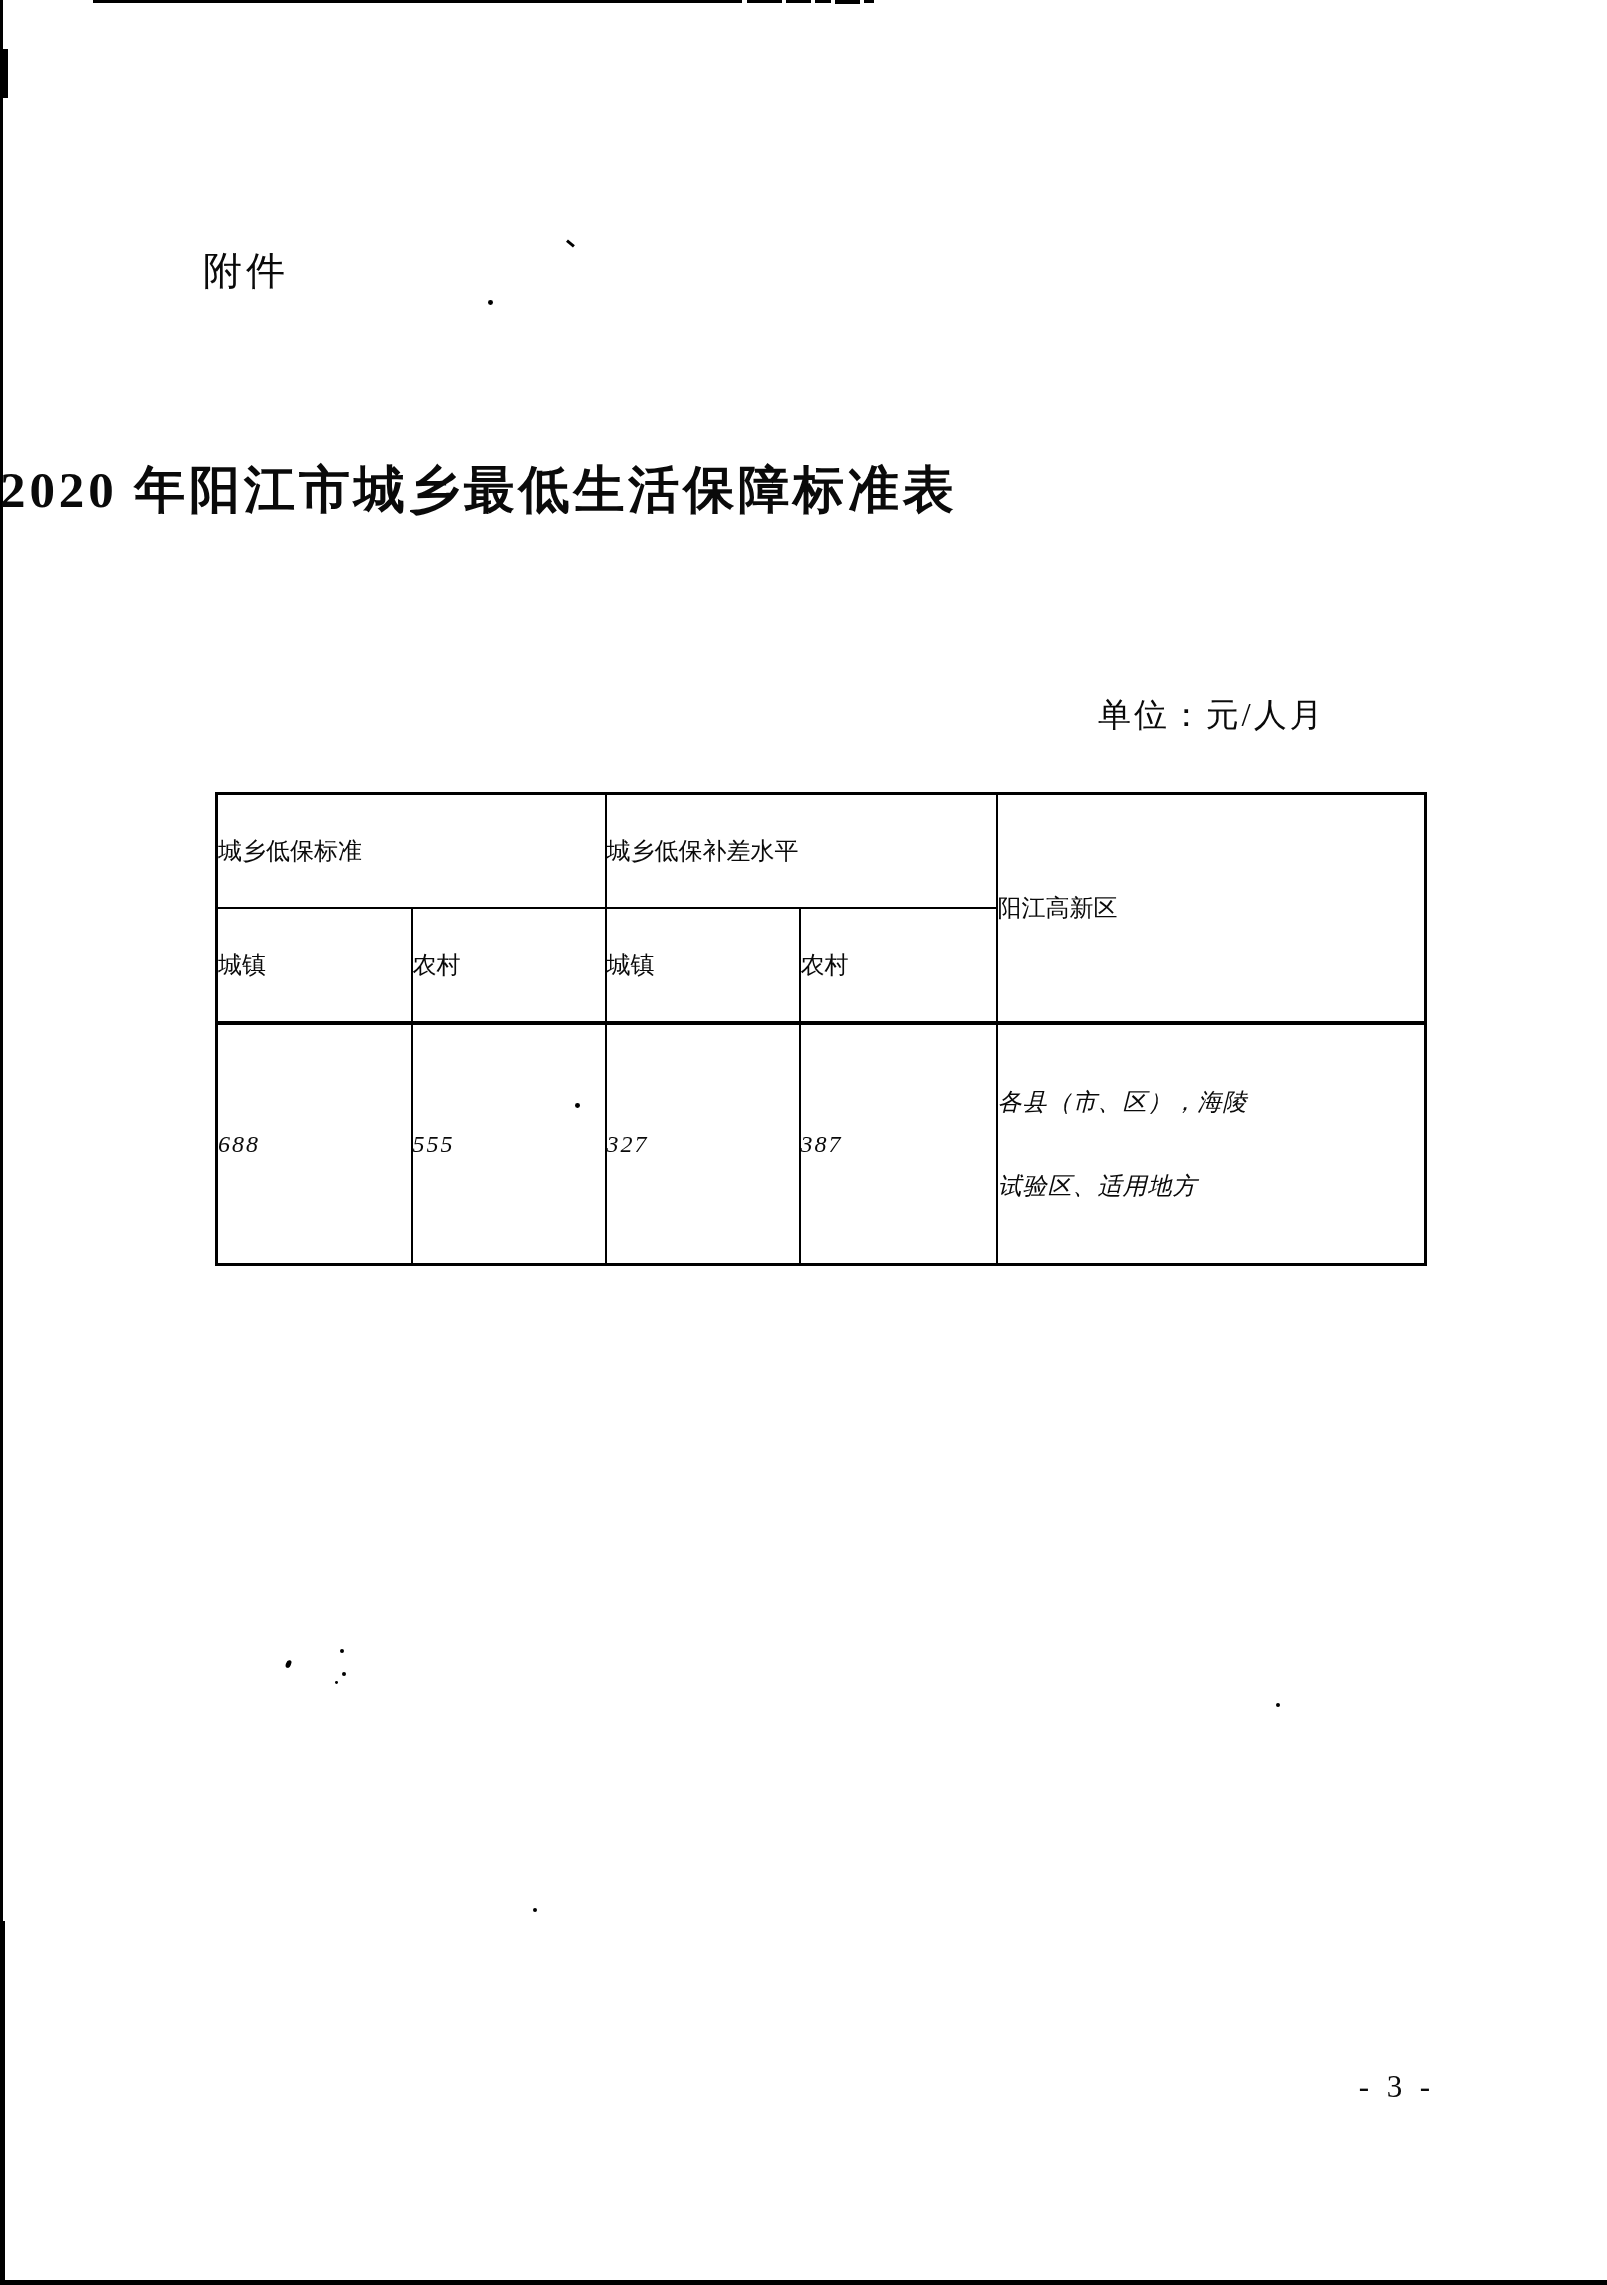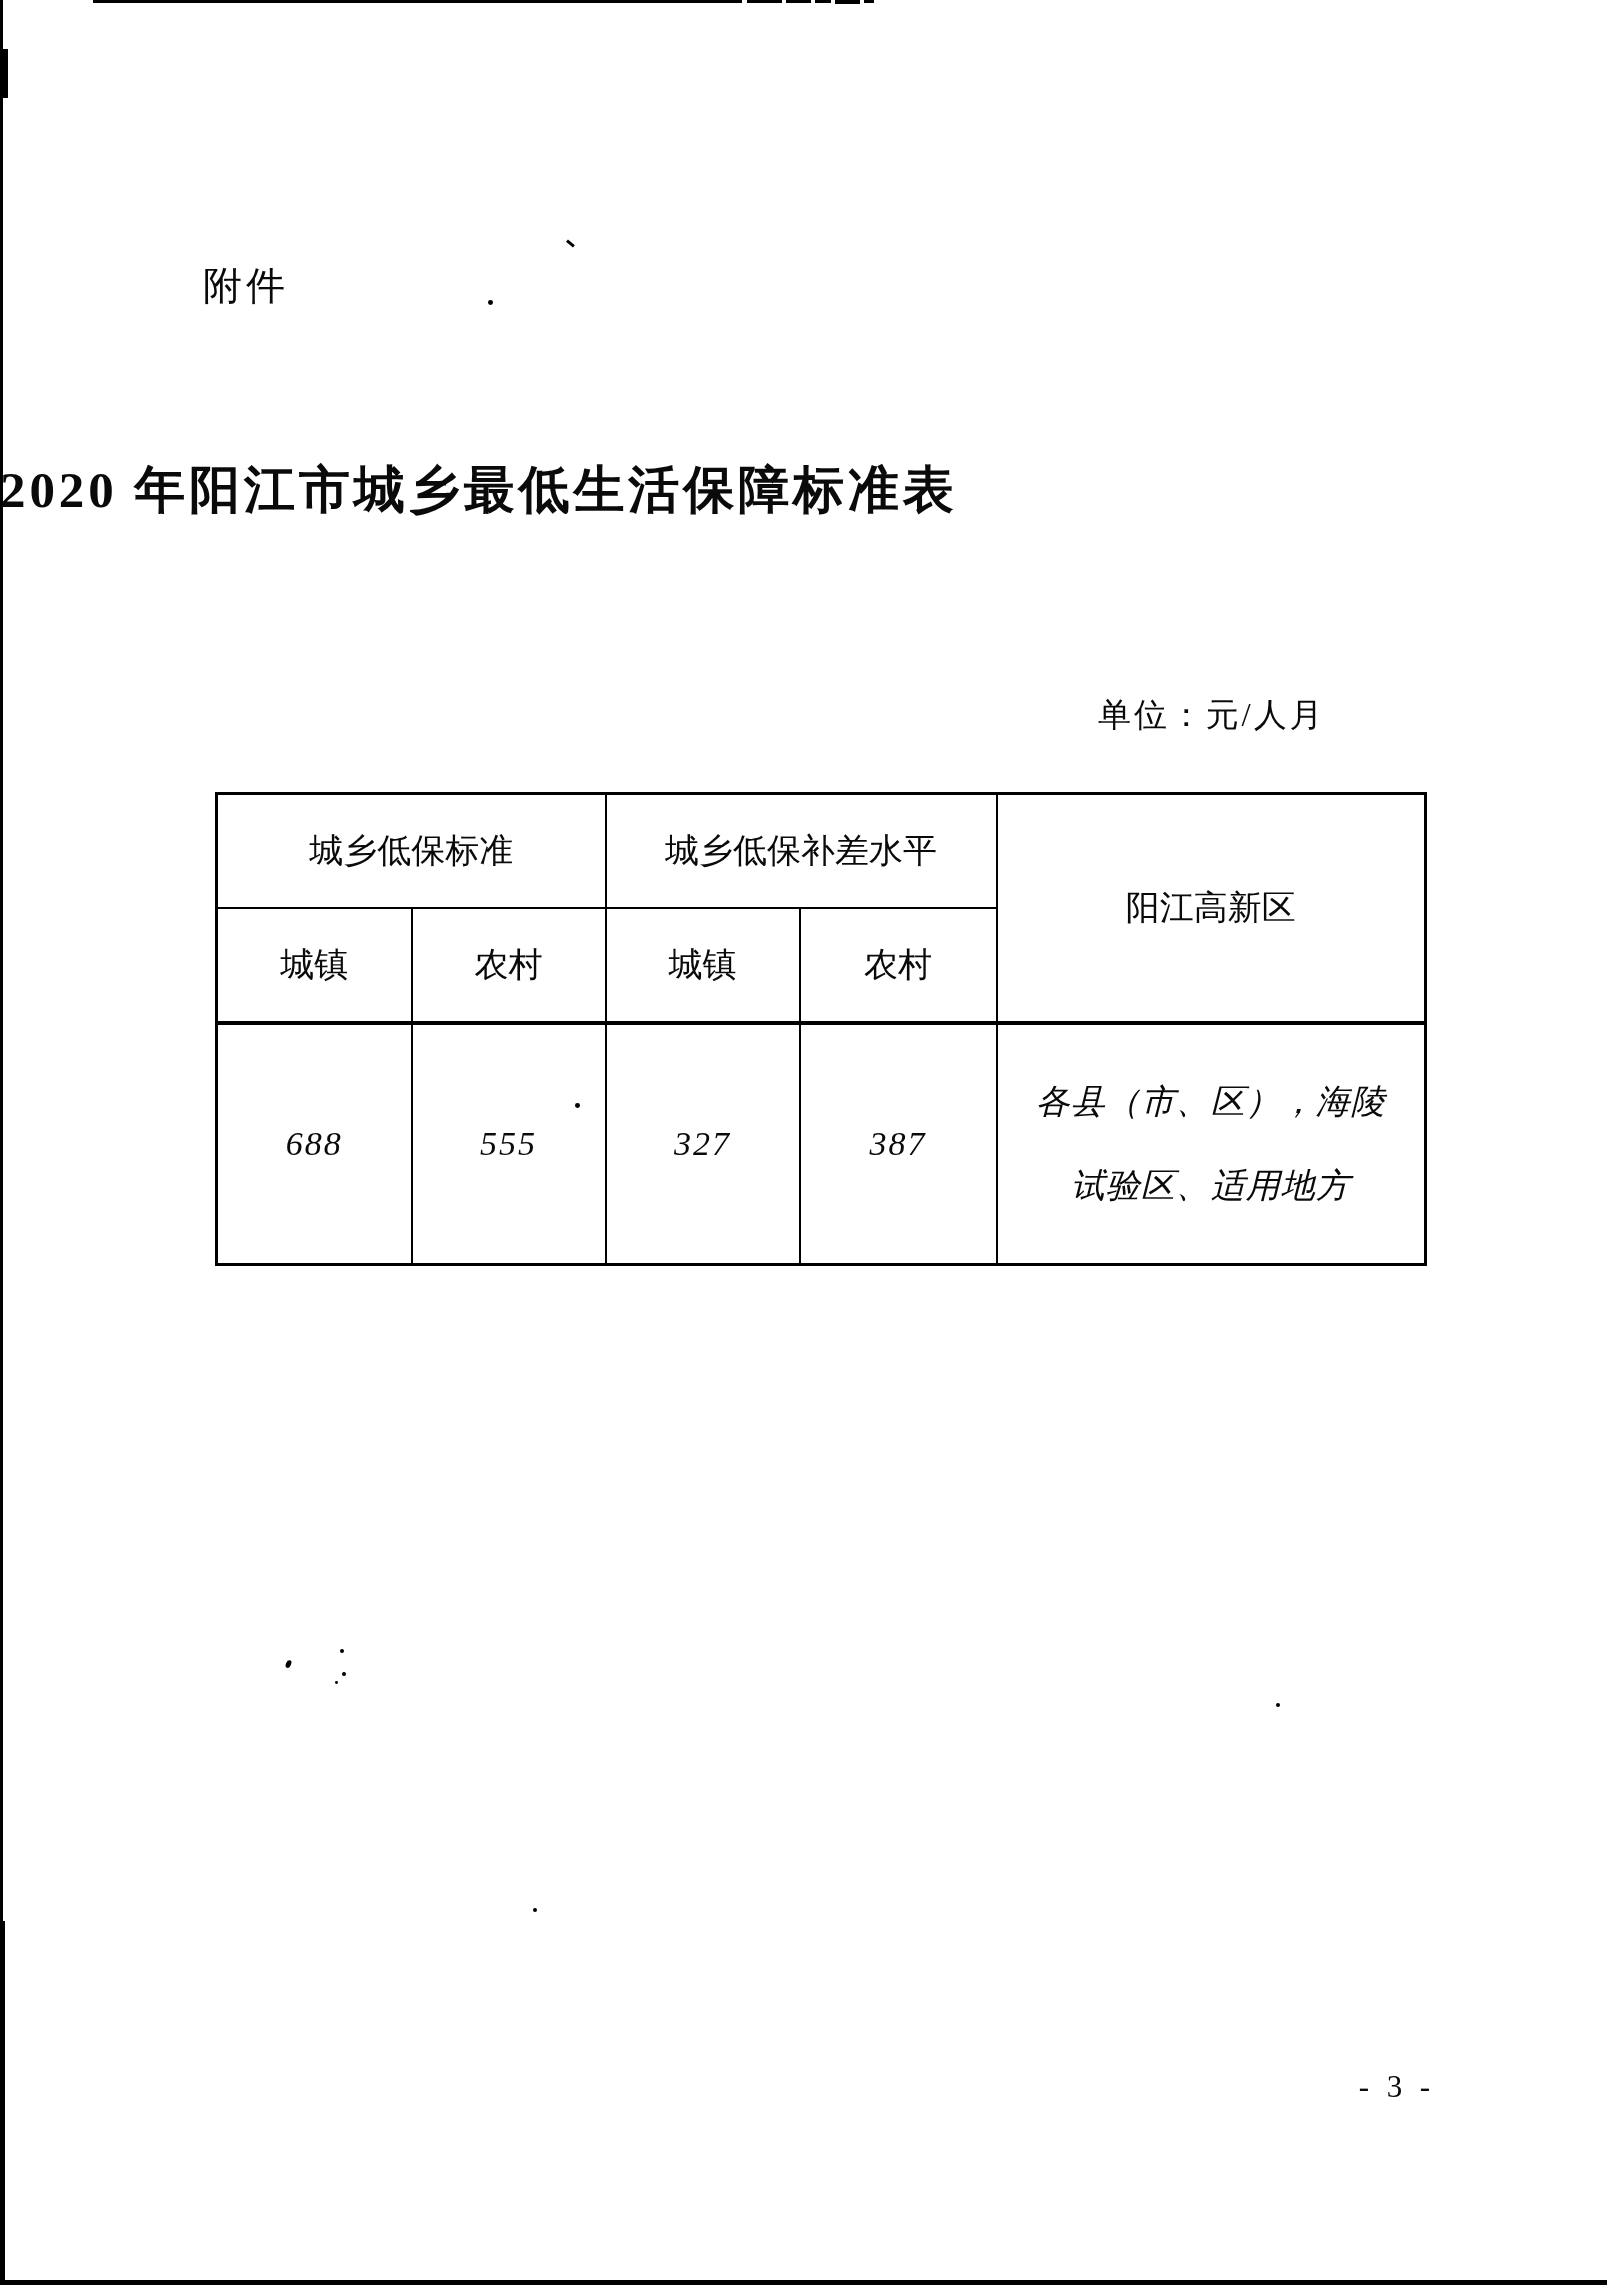--- a/index.html
+++ b/index.html
@@ -5,41 +5,41 @@
   html,body{margin:0;padding:0;background:#e8e8e8;}
   .page{
     position:relative;
     width:1607px;height:2286px;
     background:#ffffff;
     font-family:"Liberation Serif", serif;
     color:#0a0a0a;
     overflow:hidden;
   }
   .attachment{
-    position:absolute;left:203px;top:259px;
+    position:absolute;left:203px;top:244px;
     font-size:39px;letter-spacing:3.9px;
   }
   .title{
     position:absolute;left:0;top:456px;width:100%;
     text-align:left;
     font-size:51px;font-weight:bold;letter-spacing:3.9px;
   }
   .unit-note{
     position:absolute;left:1098px;top:669px;
     font-size:33px;letter-spacing:2.9px;margin-top:24px;
   }
   table.doc-table{
     position:absolute;left:215px;top:792px;
     width:1209px;height:468px;
     border-collapse:collapse;table-layout:fixed;
   }
   table.doc-table td{
     border:2.9px solid #000;
-    text-align:center;vertical-align:middle;
-    font-size:34px;
+    vertical-align:middle;
+    font-size:24px;
     padding:0;
   }
   table.doc-table{border:3.9px solid #000;}
   tr.row-group-headers td{height:112px;}
   tr.row-sub-headers td{height:112px;}
   tr.row-data td{height:238px;border-top-width:4.9px;font-style:italic;}
   td.cell-number{font-size:37px;letter-spacing:2px;}
   td.cell-region{
     text-align:left;vertical-align:middle;
     padding-left:17.6px;padding-right:7.8px;

